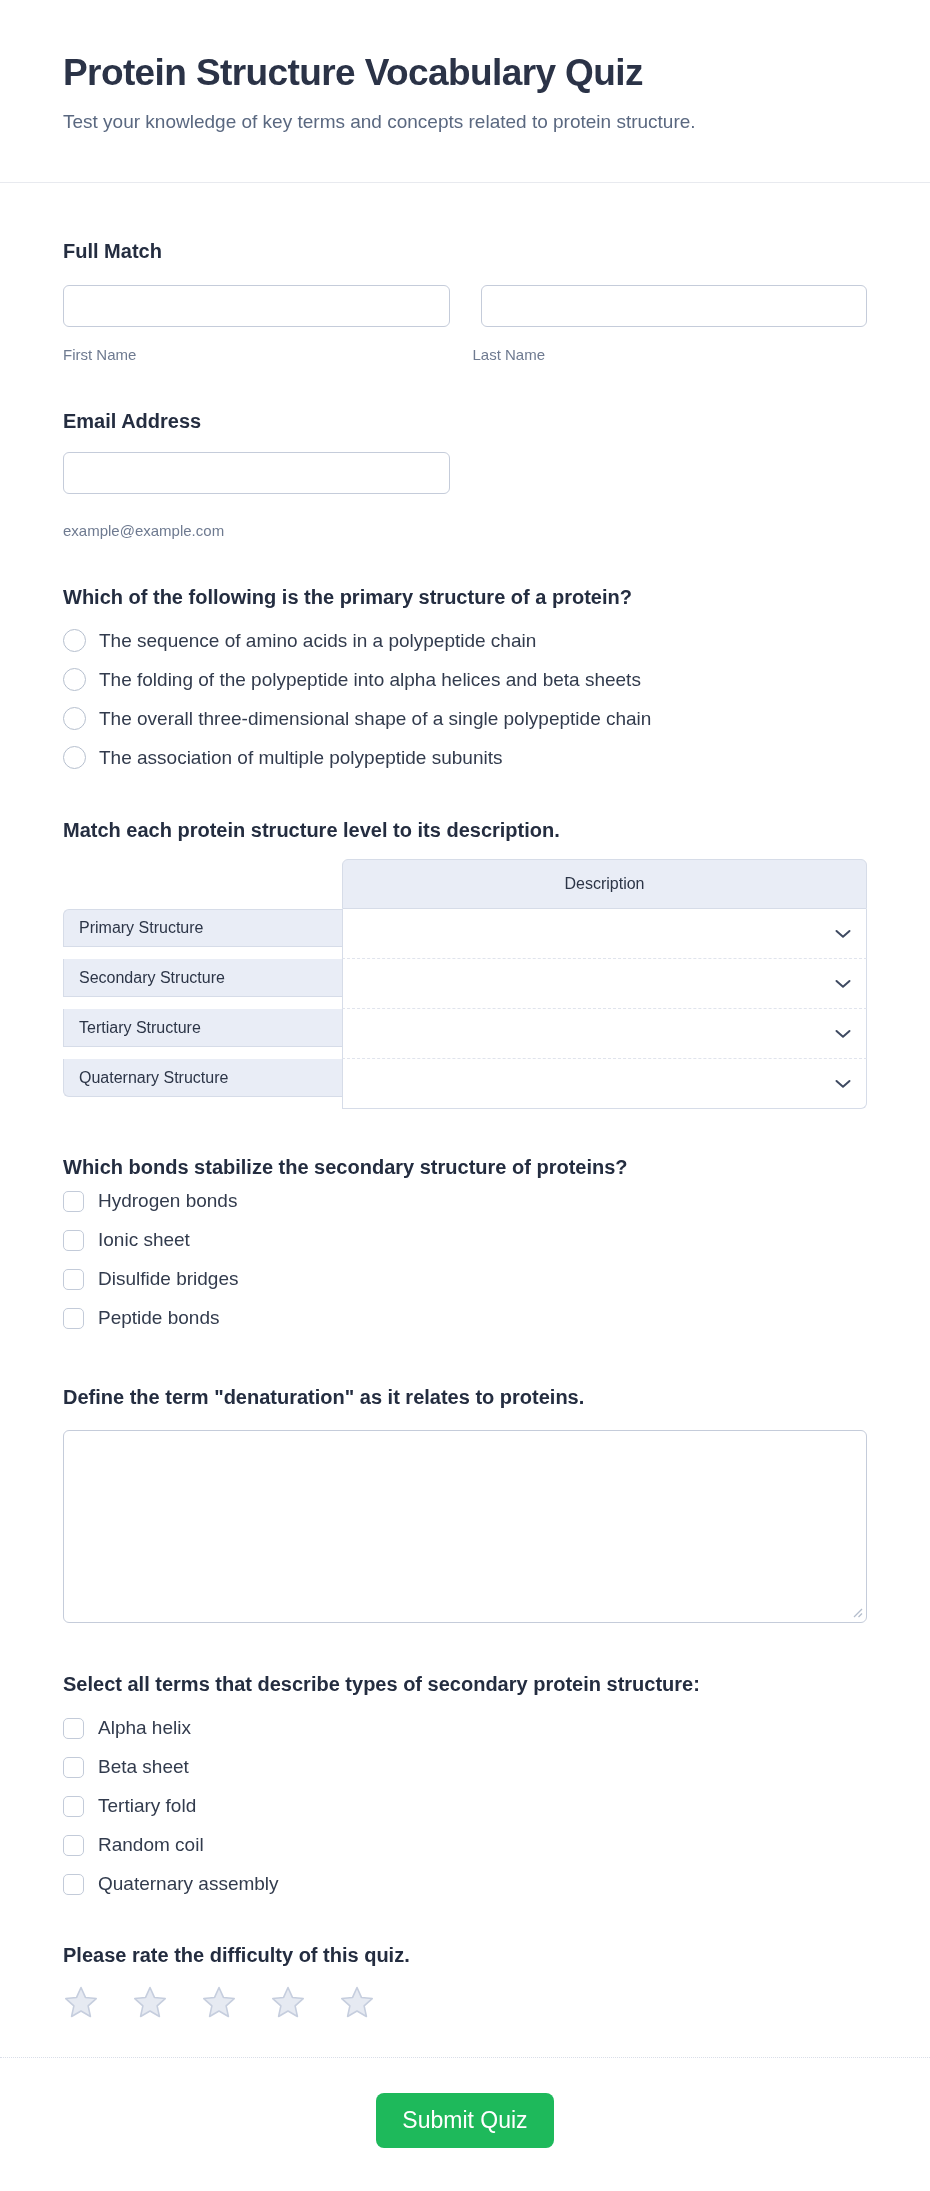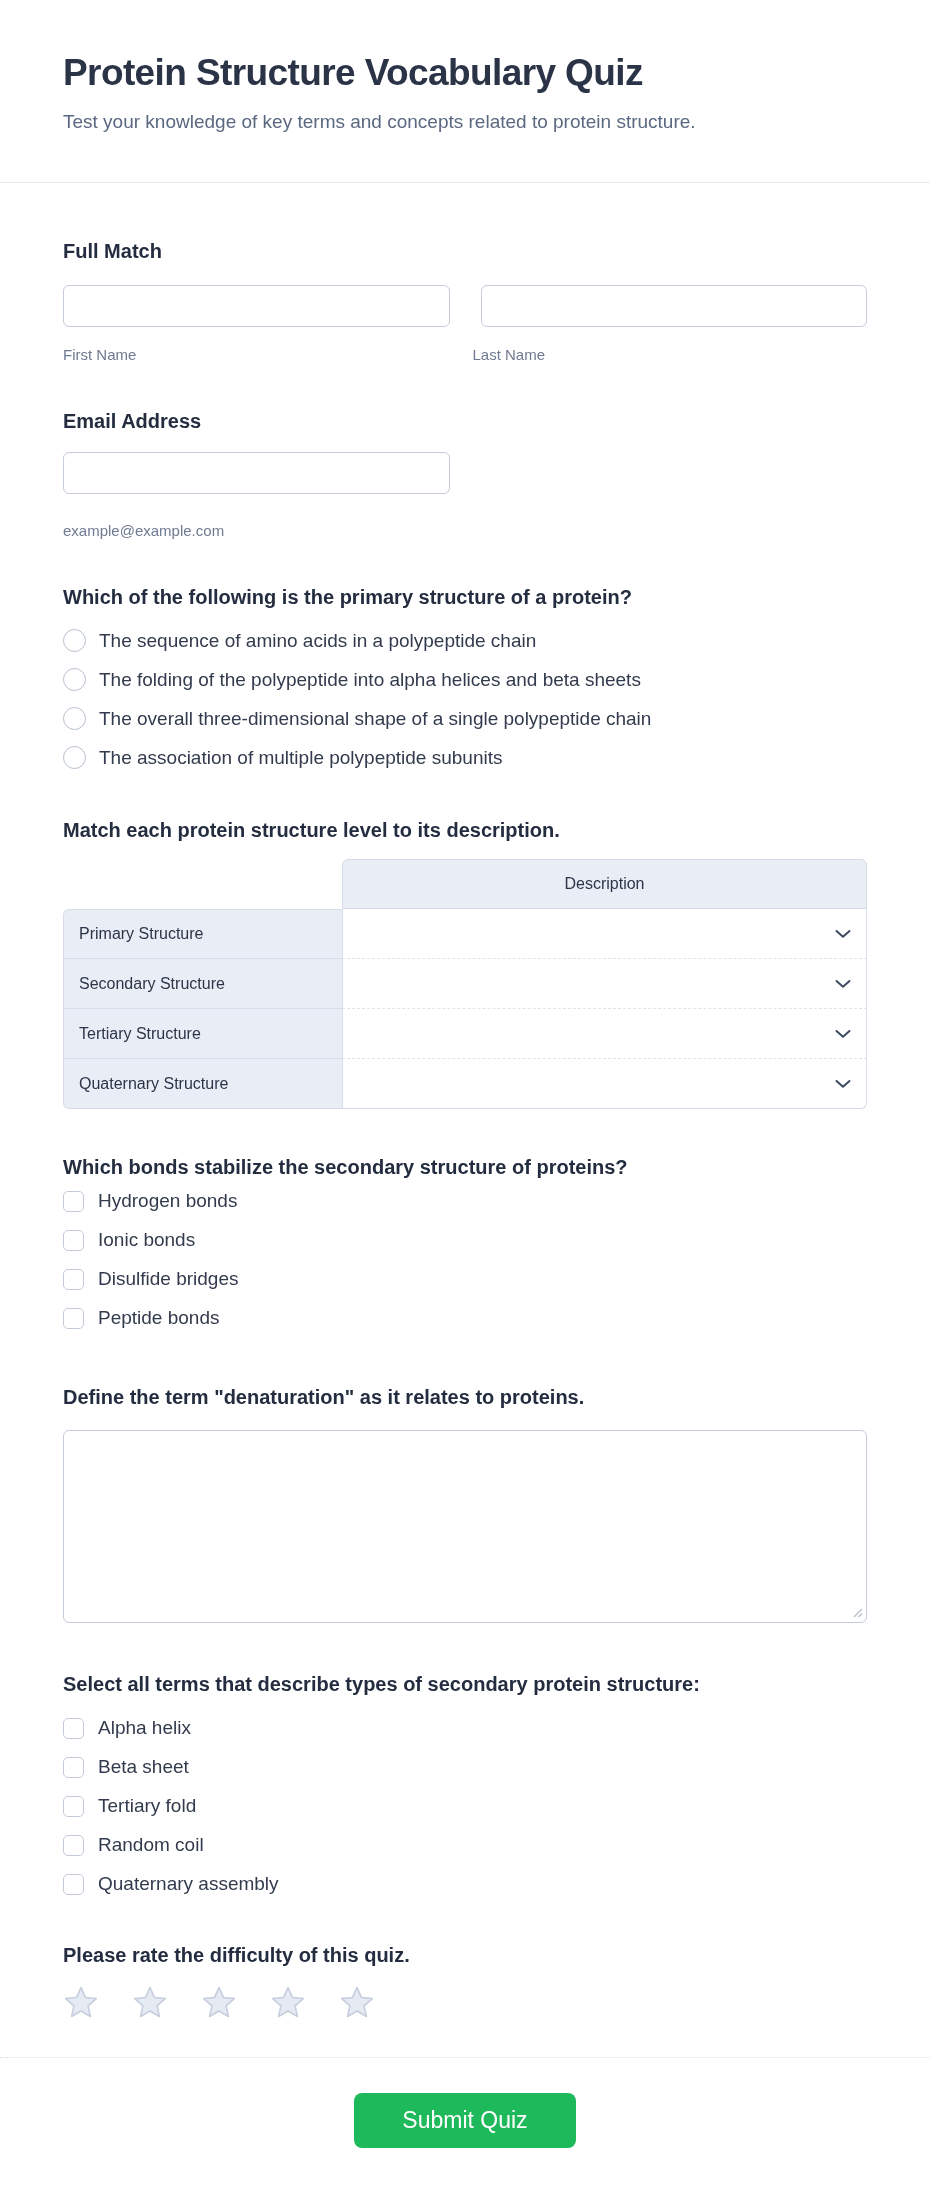--- a/index.html
+++ b/index.html
@@ -48,21 +48,21 @@
   .checkbox{width:21px; height:21px; border:1.5px solid #c3cbd9; border-radius:5px;
             background:#fff; margin-right:14px; flex:none;}
   .opt-text{font-size:19px; color:var(--option_text);}
   
   .matrix{display:grid; grid-template-columns:279px 1fr; margin-top:18px;}
   .m-corner{background:transparent;}
   .m-header{height:50px; background:var(--matrix-bg,#e9edf6); background:var(--matrix_bg);
             border:1px solid var(--matrix_border); border-radius:6px 6px 0 0;
             display:flex; align-items:center; justify-content:center;
             font-size:16px; color:#2c3547; font-weight:500;}
-  .m-label{height:50px; background:var(--matrix_bg);
+  .m-label{height:38px; background:var(--matrix_bg);
            border-left:1px solid var(--matrix_border); border-bottom:1px solid var(--matrix_border);
            display:flex; align-items:center; padding-left:15px;
            font-size:16px; font-weight:500; color:#2c3547;}
   .m-label.first{border-top:1px solid var(--matrix_border); border-top-left-radius:6px;}
   .m-label.last{border-bottom-left-radius:6px;text-align:right;}
   .m-select{height:50px; background:#fff; position:relative; cursor:pointer;
             border-left:1px solid var(--matrix_border); border-right:1px solid var(--matrix_border);
             border-bottom:1px dashed #e0e4ed;}
   .m-select.last{border-bottom:1px solid var(--matrix_border); border-bottom-right-radius:6px;}
   .chevron{position:absolute; right:15px; top:50%; transform:translateY(-50%); line-height:0;}
@@ -71,21 +71,21 @@
   .answer-textarea{display:block; width:100%; height:193px; resize:none;
             border:1px solid var(--input_border); border-radius:6px; background:#fff;
             font:inherit; padding:10px 12px; color:var(--option_text); outline:none;}
   .resize-handle{position:absolute; right:4px; bottom:5px; line-height:0; pointer-events:none;}
   
   .stars{display:flex; gap:33px; margin-top:20px;}
   .star-btn{width:36px; height:34px; padding:0; border:none; background:none; cursor:pointer; line-height:0;}
   
   .footer-divider{margin-top:37px; border-top:1px dotted #d9dee8; height:0;}
   footer{padding-top:35px; text-align:center;}
-  .submit-btn{width:222px; height:55px; border:none; border-radius:8px;
+  .submit-btn{width:178px; height:55px; border:none; border-radius:8px;
               background:var(--accent_green); color:#ffffff; font-family:inherit;
               font-size:23px; font-weight:500; cursor:pointer;}
 </style>
 </head>
 <body>
 
 <div class="page">
 
   <header>
     <h1 class="title">Protein Structure Vocabulary Quiz</h1>
@@ -177,21 +177,21 @@
 
     <div class="question">
       <div class="field-label">Which bonds stabilize the secondary structure of proteins?</div>
       <div class="options cb">
         <div class="opt">
           <span class="checkbox"></span>
           <span class="opt-text">Hydrogen bonds</span>
         </div>
         <div class="opt">
           <span class="checkbox"></span>
-          <span class="opt-text">Ionic bonds</span>
+          <span class="opt-text">Ionic sheet</span>
         </div>
         <div class="opt">
           <span class="checkbox"></span>
           <span class="opt-text">Disulfide bridges</span>
         </div>
         <div class="opt">
           <span class="checkbox"></span>
           <span class="opt-text">Peptide bonds</span>
         </div>
       </div>

